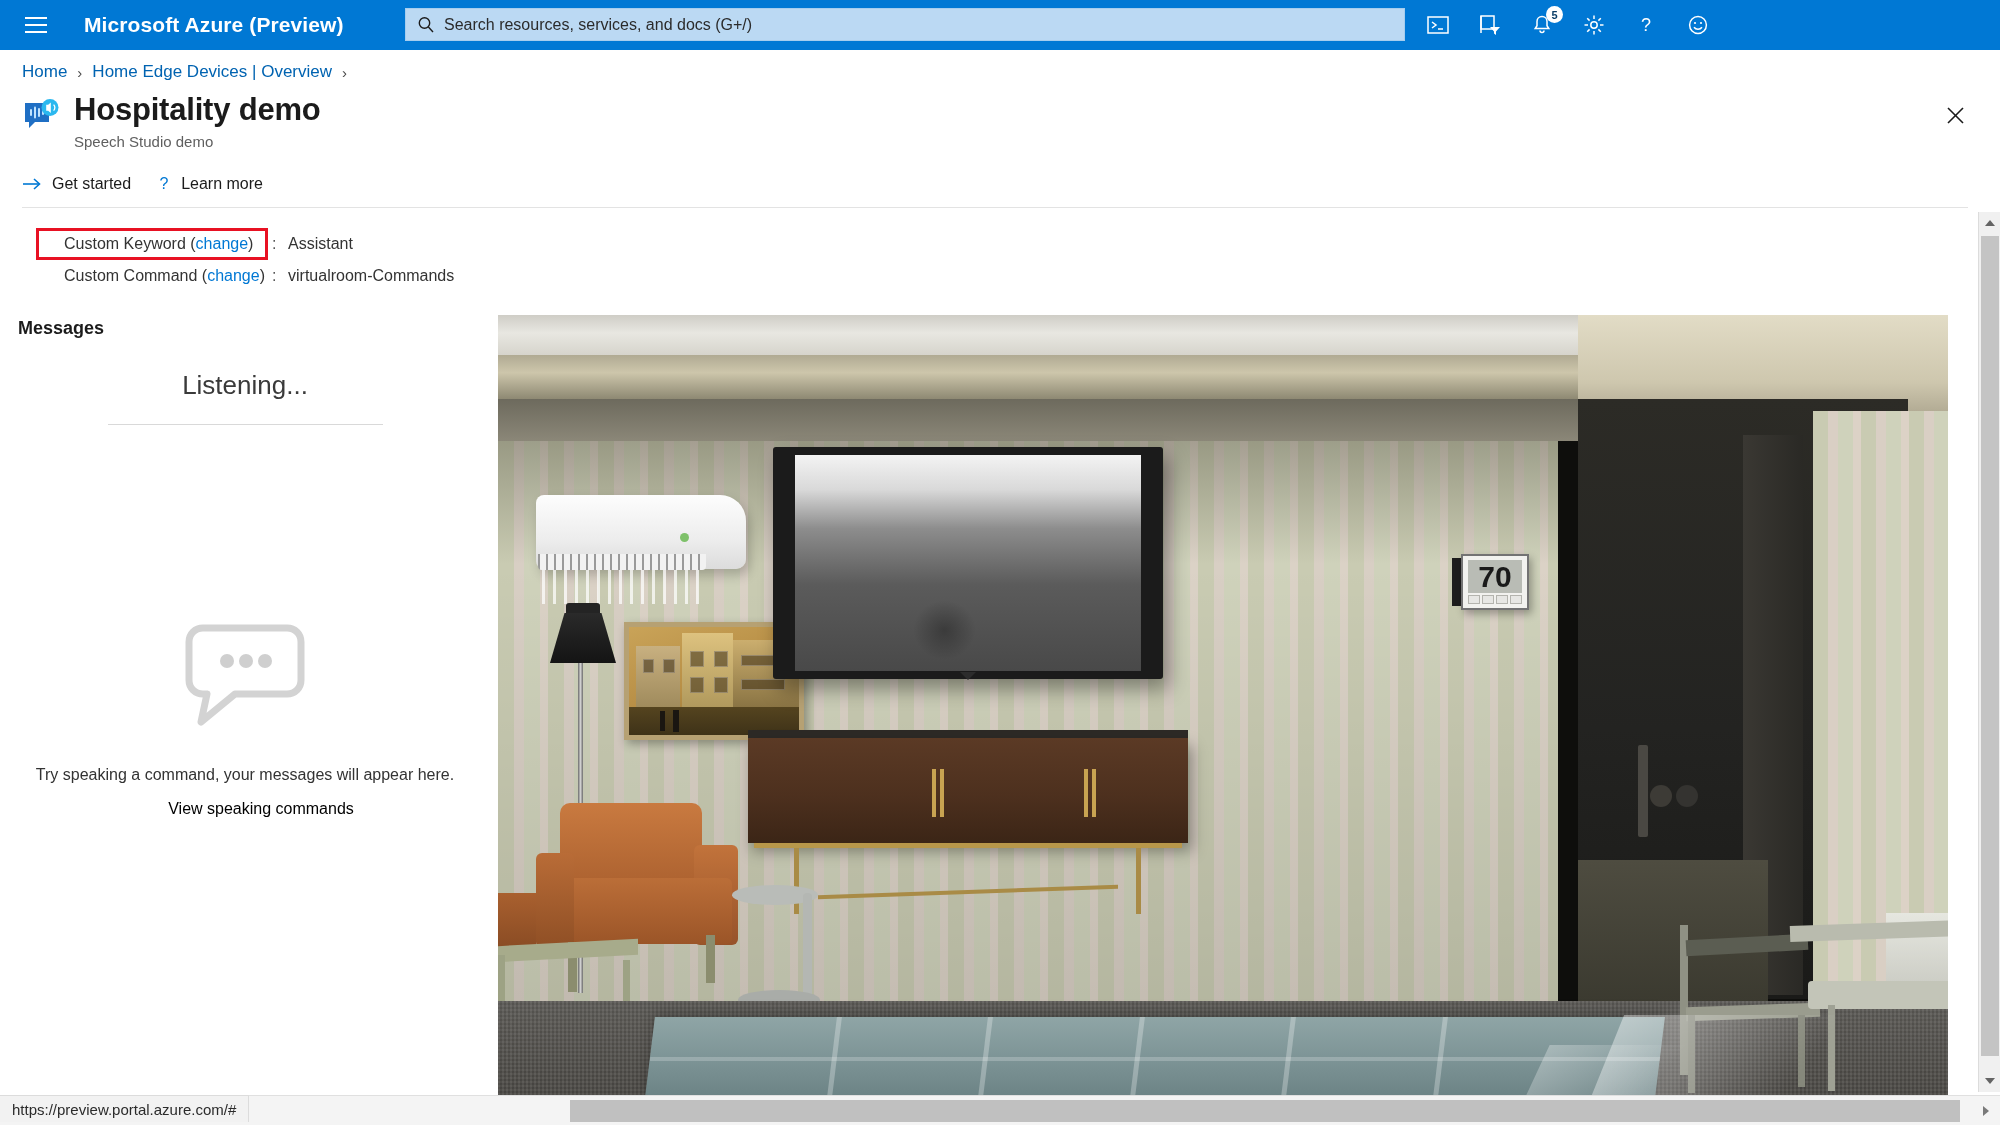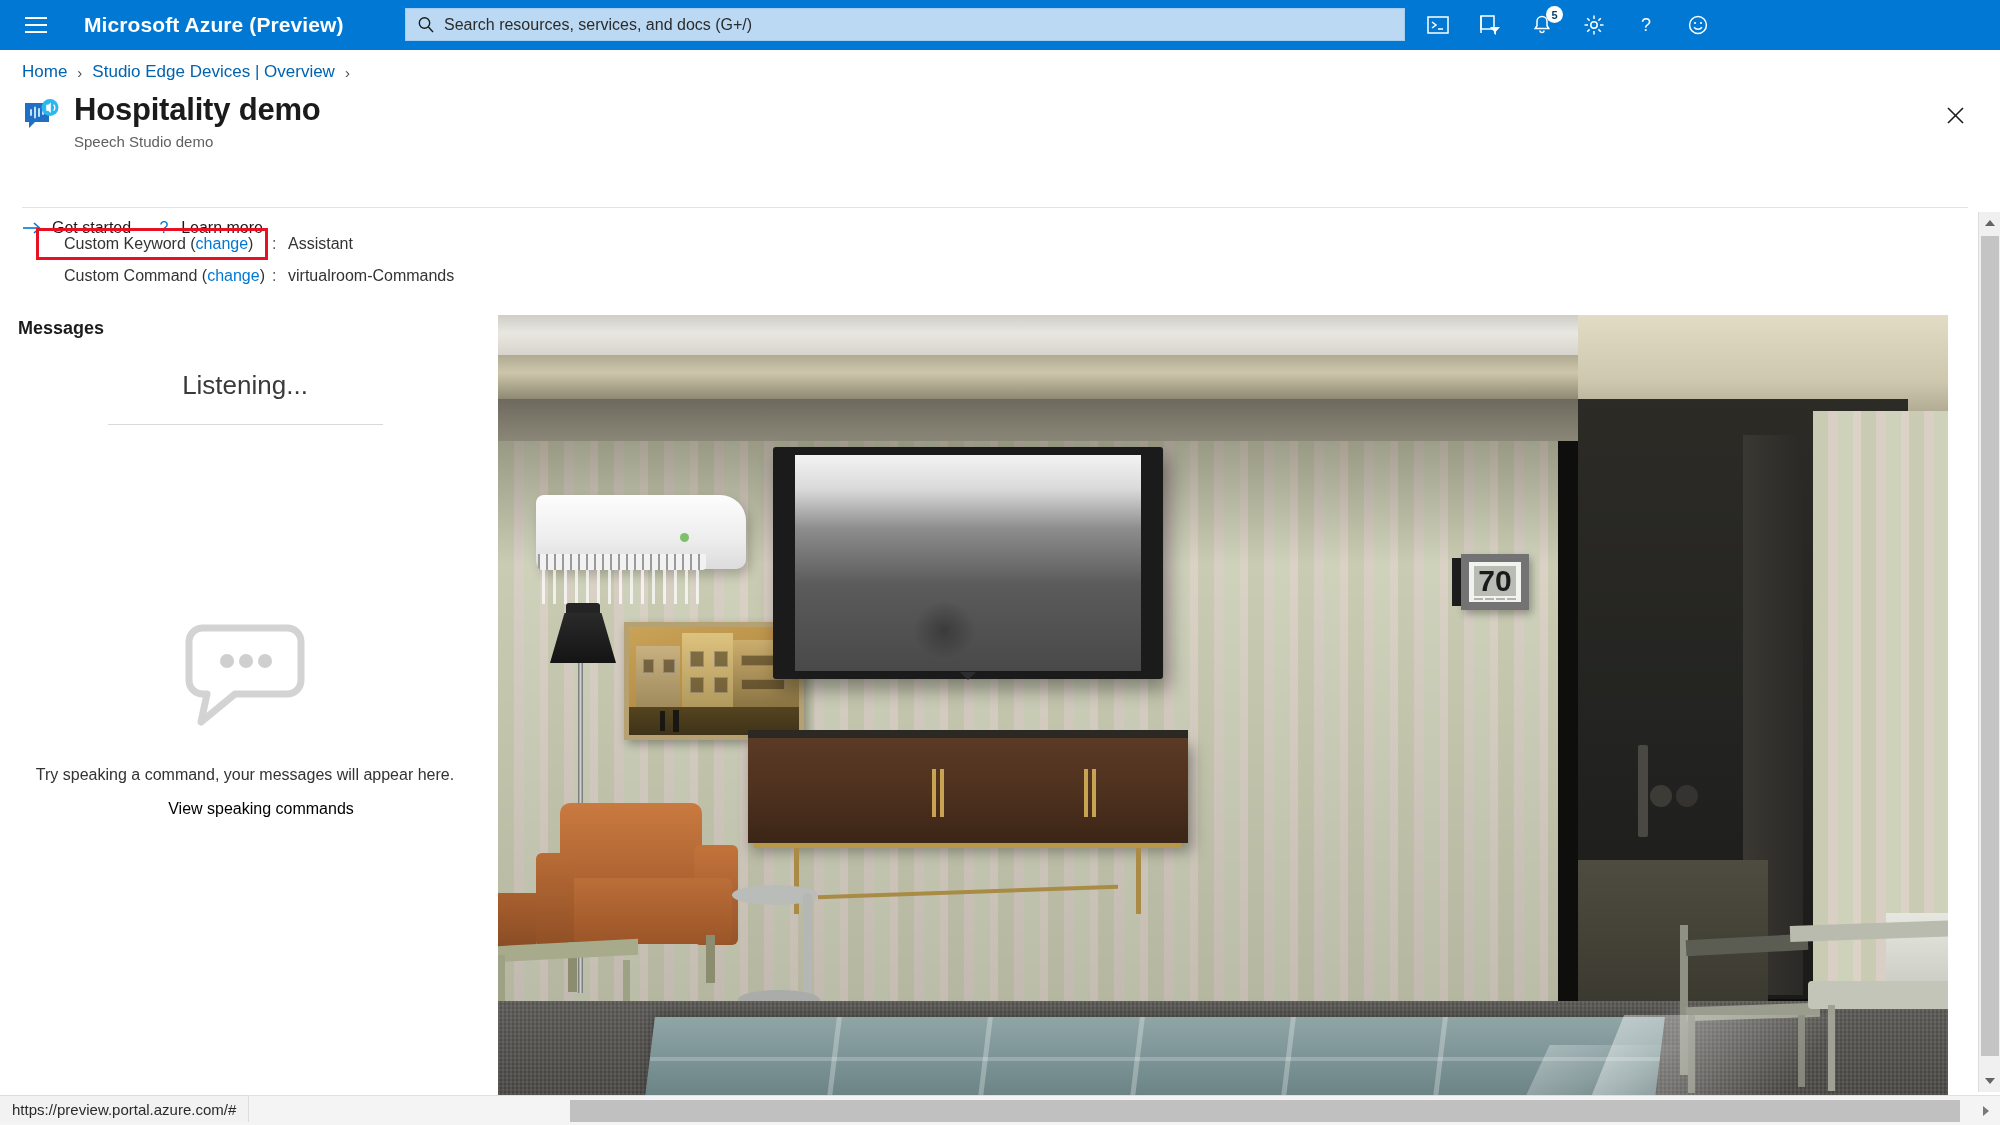--- a/index.html
+++ b/index.html
@@ -83,21 +83,21 @@
     width: 34px; height: 34px; cursor: pointer;
     display: flex; align-items: center; justify-content: center;
   }
 
   
   .cmdbar {
     position: absolute; left: 22px; top: 175px;
     display: flex; align-items: center; gap: 26px;
     font-size: 16px;
   }
-  .cmd { display: flex; align-items: center; gap: 10px; cursor: pointer; color: #1b1b1b; margin-top: 44px; }
+  .cmd { display: flex; align-items: center; gap: 10px; cursor: pointer; color: #1b1b1b; }
   .cmd .gl { color: #0078d4; font-size: 19px; line-height: 1; display: flex; }
 
   .cmd-divider {
     position: absolute; left: 22px; top: 207px; width: 1946px; height: 1px;
     background: #e3e3e3;
   }
 
   
   .props { position: absolute; left: 40px; top: 228px; }
   .prow {
@@ -281,21 +281,21 @@
   }
   .tv-chin {
     position: absolute; left: 50%; bottom: -1px; transform: translateX(-50%);
     width: 16px; height: 8px; background: #2c2c2c;
     clip-path: polygon(0 0, 100% 0, 50% 100%);
   }
 
   
   .thermo {
     position: absolute; left: 963px; top: 239px; width: 68px; height: 56px;
-    background: #f2f2ef; border: 8px solid #737373;
+    background: #f2f2ef; border: 2px solid #737373;
     box-shadow: 3px 4px 8px rgba(0,0,0,.3);
     display: flex; flex-direction: column;
   }
   .thermo-mount {
     position: absolute; left: 954px; top: 243px; width: 11px; height: 48px;
     background: #1d1d1d;
   }
   .thermo-screen {
     flex: 1; margin: 4px 5px 2px 5px;
     background: #b9bcb5;
@@ -574,21 +574,21 @@
           <circle cx="14" cy="9" r="1.1" fill="#fff"></circle>
         <path d="M7 13.2a5 5 0 0 0 8 0" fill="none" stroke="#fff" stroke-width="1.5"></path>
       </svg>
     </div>
   </div>
 </div>
 
 <div class="breadcrumb">
   <span class="crumb home">Home</span>
   <span class="sep">›</span>
-  <span class="crumb">Studio Edge Devices | Overview</span>
+  <span class="crumb">Home Edge Devices | Overview</span>
   <span class="sep">›</span>
 </div>
 
 <div class="titlerow">
   <div class="applogo">
     <svg width="38" height="38" viewBox="0 0 38 38">
       <path d="M3 5h24v19H13l-6 6v-6H3z" fill="#1f6fc4"></path>
       <g stroke="#bfe3ff" stroke-width="2" stroke-linecap="round">
         <line x1="9" y1="12" x2="9" y2="17"></line>
         <line x1="13" y1="9.5" x2="13" y2="19.5"></line>

